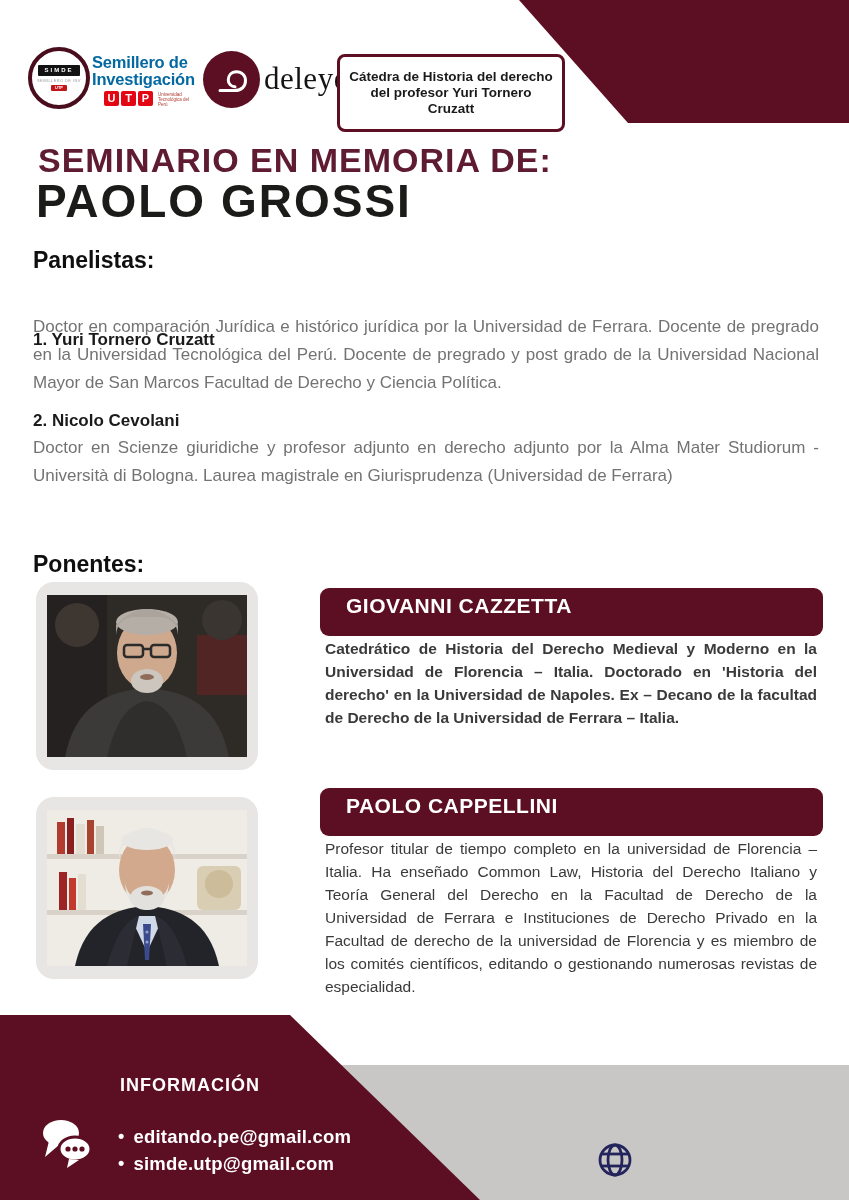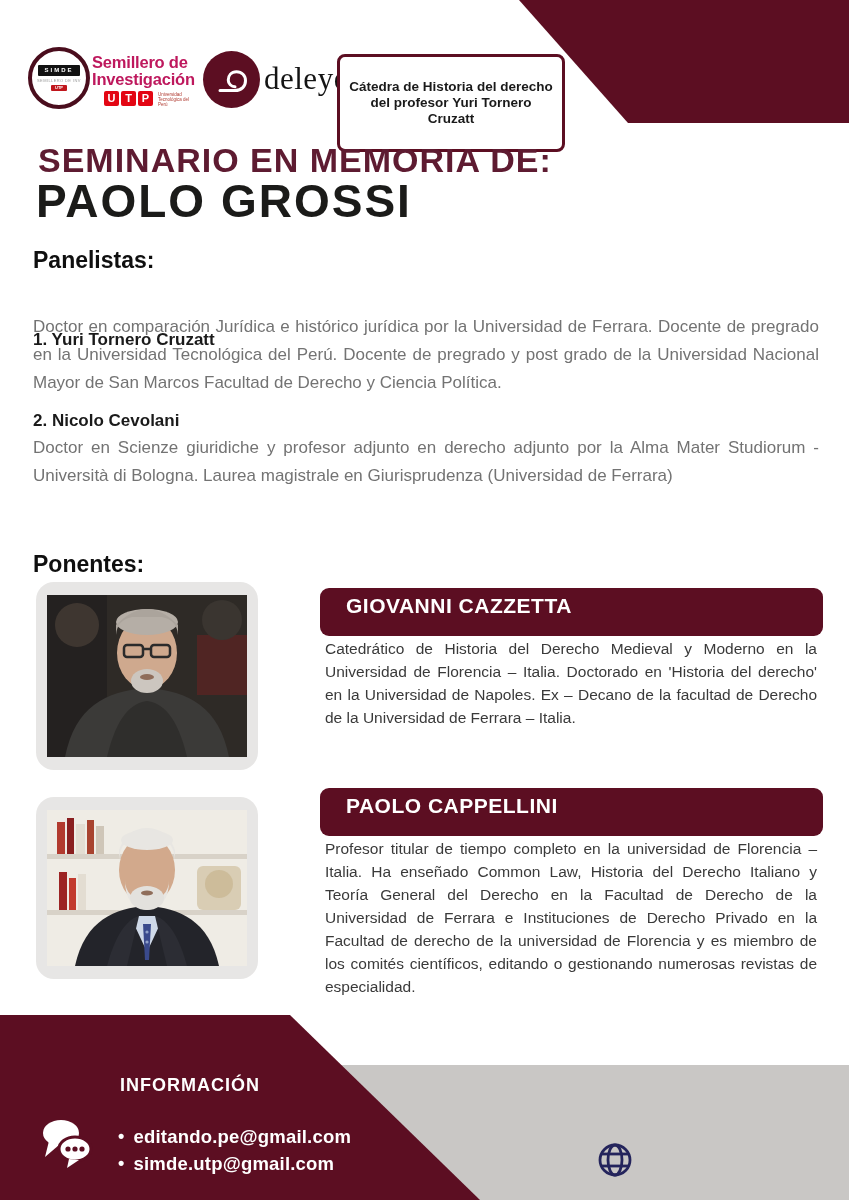--- a/index.html
+++ b/index.html
@@ -32,37 +32,37 @@
   }
   .simde-bar {
     width:42px; height:11px; background:#121212; color:#fff; border-radius:1px;
     font-size:6px; font-weight:bold; letter-spacing:2px; text-align:center; line-height:11px;
   }
   .simde-sub { width:44px; font-size:4px; color:#9a9a9a; letter-spacing:.4px; text-align:center;
     white-space:nowrap; overflow:hidden; }
   .simde-chip { width:16px; height:6px; background:#C0161C; color:#fff; border-radius:1px;
     font-size:4px; font-weight:bold; line-height:6px; text-align:center; }
   .semillero { position:absolute; left:92px; top:54px; }
-  .semillero .ln { font-size:16.5px; font-weight:bold; line-height:17px; color:#be185d; letter-spacing:-.2px; }
+  .semillero .ln { font-size:16.5px; font-weight:bold; line-height:17px; color:#0369a1; letter-spacing:-.2px; }
   .utp-row { display:flex; align-items:flex-start; margin-top:3px; margin-left:12px; }
   .utp-sq { width:15px; height:15px; background:#E30613; border-radius:2px; color:#fff;
     font-size:11px; font-weight:bold; text-align:center; line-height:15px; margin-right:2px; }
   .utp-cap { width:38px; font-size:4.5px; line-height:5px; color:#B03A30; margin-left:3px; margin-top:1px; }
   .deleyes-circle {
     position:absolute; left:203px; top:51px; width:57px; height:57px; border-radius:50%;
     background:#5C0E22; display:flex; align-items:center; justify-content:center;
   }
   .deleyes-word {
     position:absolute; left:264px; top:61px;
     font-family:"Liberation Serif", serif; font-size:31px; color:#141414; letter-spacing:.5px;
   }
   .catedra-box {
     position:absolute; left:337px; top:54px; width:228px;
     border:3px solid #5C0E22; border-radius:8px; background:#fff;
-    padding:22px 6px; text-align:center;
+    padding:12px 6px; text-align:center;
     font-size:13.5px; font-weight:bold; line-height:1.18; color:#1a1a1a;
   }
   
   .kicker { position:absolute; left:38px; top:141px; font-size:34px; font-weight:bold;
     color:#5E1B31; letter-spacing:1px; }
   .big-name { position:absolute; left:36px; top:174px; font-size:46px; font-weight:800;
     color:#1b1b19; letter-spacing:2px; }
   
   .h2 { position:absolute; left:33px; font-size:23px; font-weight:bold; color:#0f0f0f; }
   .pname { position:absolute; left:33px; font-size:17px; font-weight:bold; color:#1a1a1a; }
@@ -149,21 +149,21 @@
       <ellipse cx="100" cy="27" rx="31" ry="13" fill="#b5aea6"></ellipse>
       <path d="M69 40 Q70 25 85 22 L115 22 Q130 25 131 40 L131 30 Q115 14 100 14 Q85 14 69 30 Z" fill="#aba49c"></path>
       <rect x="77" y="50" width="19" height="12" rx="3" fill="none" stroke="#2b2b2b" stroke-width="2.5"></rect>
       <rect x="104" y="50" width="19" height="12" rx="3" fill="none" stroke="#2b2b2b" stroke-width="2.5"></rect>
       <line x1="96" y1="54" x2="104" y2="54" stroke="#2b2b2b" stroke-width="2.5"></line>
       <ellipse cx="100" cy="86" rx="16" ry="12" fill="#ccc6bf"></ellipse>
       <ellipse cx="100" cy="82" rx="7" ry="3" fill="#8f6d5a"></ellipse>
     </svg>
   </div>
   <div class="name-bar" style="top:588px;">GIOVANNI CAZZETTA</div>
-  <div class="sbio" style="top:637px;">Catedrático de Historia del Derecho Medieval y Moderno en la Universidad de Florencia – Italia. Doctorado en 'Historia del derecho' en la Universidad de Napoles. Ex – Decano de la facultad de Derecho de la Universidad de Ferrara – Italia.</div>
+  <div class="sbio" style="top:637px;font-weight:bold;">Catedrático de Historia del Derecho Medieval y Moderno en la Universidad de Florencia – Italia. Doctorado en 'Historia del derecho' en la Universidad de Napoles. Ex – Decano de la facultad de Derecho de la Universidad de Ferrara – Italia.</div>
 
   <div class="photo-card" style="top:797px;">
     <svg width="200" height="156" viewBox="0 0 200 156">
       <rect width="200" height="156" fill="#efece5"></rect>
       <rect x="0" y="44" width="200" height="5" fill="#d8d2c8"></rect>
       <rect x="0" y="100" width="200" height="5" fill="#d8d2c8"></rect>
       <rect x="10" y="12" width="8" height="32" fill="#b23a2e"></rect>
       <rect x="20" y="8" width="7" height="36" fill="#8a1f1f"></rect>
       <rect x="29" y="14" width="9" height="30" fill="#e3ddd2"></rect>
       <rect x="40" y="10" width="7" height="34" fill="#a8432f"></rect>

